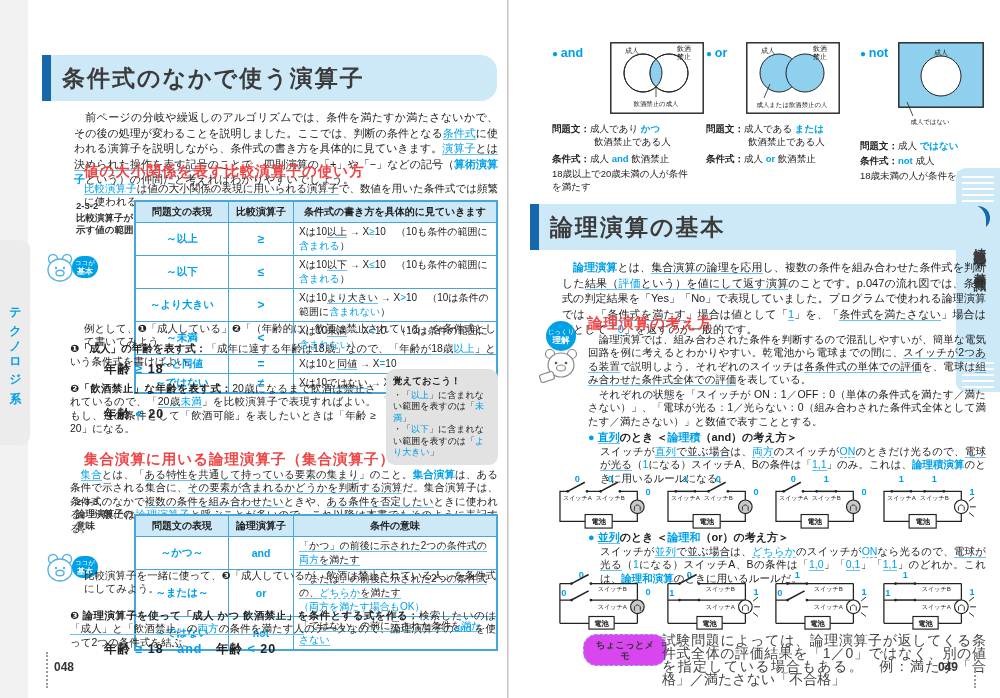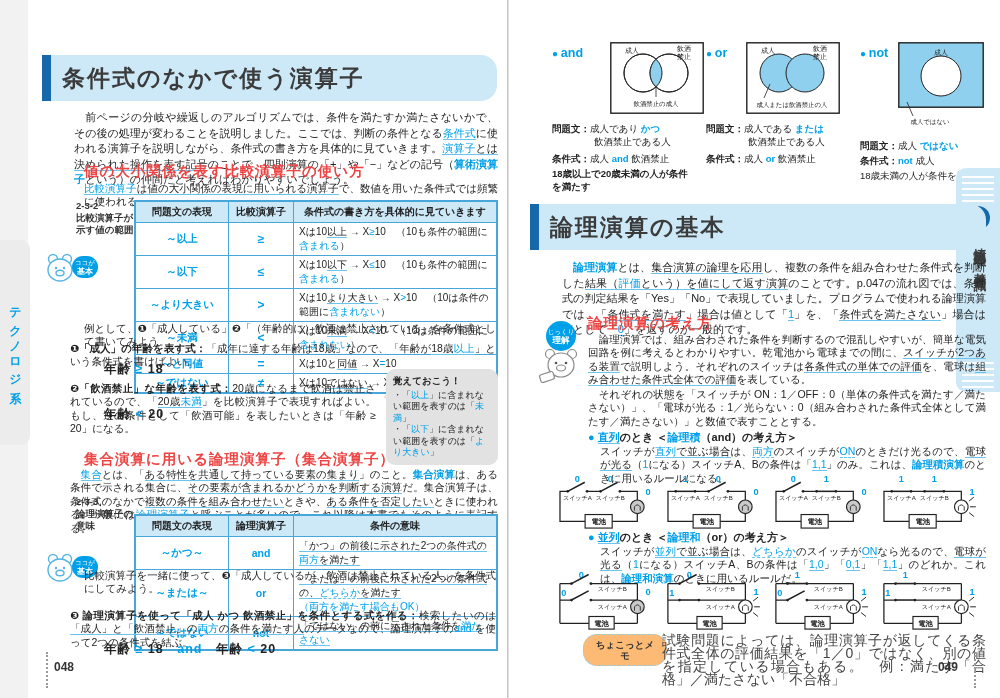--- a/index.html
+++ b/index.html
@@ -60,21 +60,21 @@
   .clabel{font-size:6.3px;fill:#222;text-anchor:middle;}
   .bat{fill:#fff;stroke:#222;stroke-width:1.2;}
   .batlabel{font-size:7.5px;font-weight:bold;fill:#222;text-anchor:middle;}
   .bulb-core{fill:#c9c9c9;stroke:#222;stroke-width:1.2;}
   .filament{stroke:#222;stroke-width:0.9;fill:none;}
   g.lit .bulb-core{fill:#fff;}
   .rays{stroke:#222;stroke-width:1;display:none;}
   g.lit .rays{display:inline;}
   .chead{font-size:11px;font-weight:bold;}
   
-  .memo-badge{border:1.5px dashed #8ecdec;border-radius:14px;font-size:9.5px;font-weight:bold;text-align:center;padding:4px 8px;line-height:11px;color:#333;background:#fdba74;}
+  .memo-badge{border:1.5px dashed #8ecdec;border-radius:14px;font-size:9.5px;font-weight:bold;text-align:center;padding:4px 8px;line-height:11px;color:#333;background:#d946ef;}
   .memo-text{font-size:14px;line-height:13px;color:#444;text-align:justify;}
   .pagenum{font-size:12px;font-weight:bold;color:#333;}
   .dotline{border-left:2px dotted #999;height:36px;width:0;}
   .bear-line{fill:#fff;stroke:#56b5e4;stroke-width:1.4;}
   .bear-gray{fill:#fff;stroke:#8a8a8a;stroke-width:1.2;}
 </style>
 </head>
 <body>
 
 <div class="spread">
@@ -234,21 +234,21 @@
       <circle cx="59" cy="31" r="19" fill="none" stroke="#222" stroke-width="1"></circle>
       <text class="vt" x="22" y="11" text-anchor="middle">成人</text>
       <text class="vt" x="74" y="9" text-anchor="middle">飲酒</text>
       <text class="vt" x="74" y="17" text-anchor="middle">禁止</text>
       <line class="vline" x1="46" y1="55" x2="46" y2="44"></line>
       <text class="vt-c" x="46" y="64" text-anchor="middle">飲酒禁止の成人</text>
     </svg>
     <div class="card-line" style="top:80px;"><span class="s-kb">問題文：</span><span class="s-n">成人であり </span><span class="s-cb">かつ</span></div>
     <div class="card-line" style="top:93px;left:42px;">飲酒禁止である人</div>
     <div class="card-line" style="top:110px;"><span class="s-kb">条件式：</span><span class="s-n">成人 </span><span class="s-cb">and</span><span class="s-n"> 飲酒禁止</span></div>
-    <div class="card-note" style="top:125px;width:140px;font-weight:bold;">18歳以上で20歳未満の人が条件を満たす</div>
+    <div class="card-note" style="top:125px;width:140px;">18歳以上で20歳未満の人が条件を満たす</div>
   </div>
 
   <div class="abs vcard" style="left:706px;width:152px;">
     <span class="abs venn-label" style="left:0;top:4px;">or</span>
     <svg class="abs" style="left:40px;top:0;" width="94" height="72" viewBox="0 0 94 72">
       <rect x="0.8" y="0.8" width="92.4" height="70.4" fill="#fff" stroke="#222" stroke-width="1.4"></rect>
       <circle cx="33" cy="31" r="19" fill="#8ed0ee" stroke="#222" stroke-width="1"></circle>
       <circle cx="59" cy="31" r="19" fill="#8ed0ee" stroke="#222" stroke-width="1"></circle>
       <text class="vt" x="22" y="11" text-anchor="middle">成人</text>
       <text class="vt" x="74" y="9" text-anchor="middle">飲酒</text>

